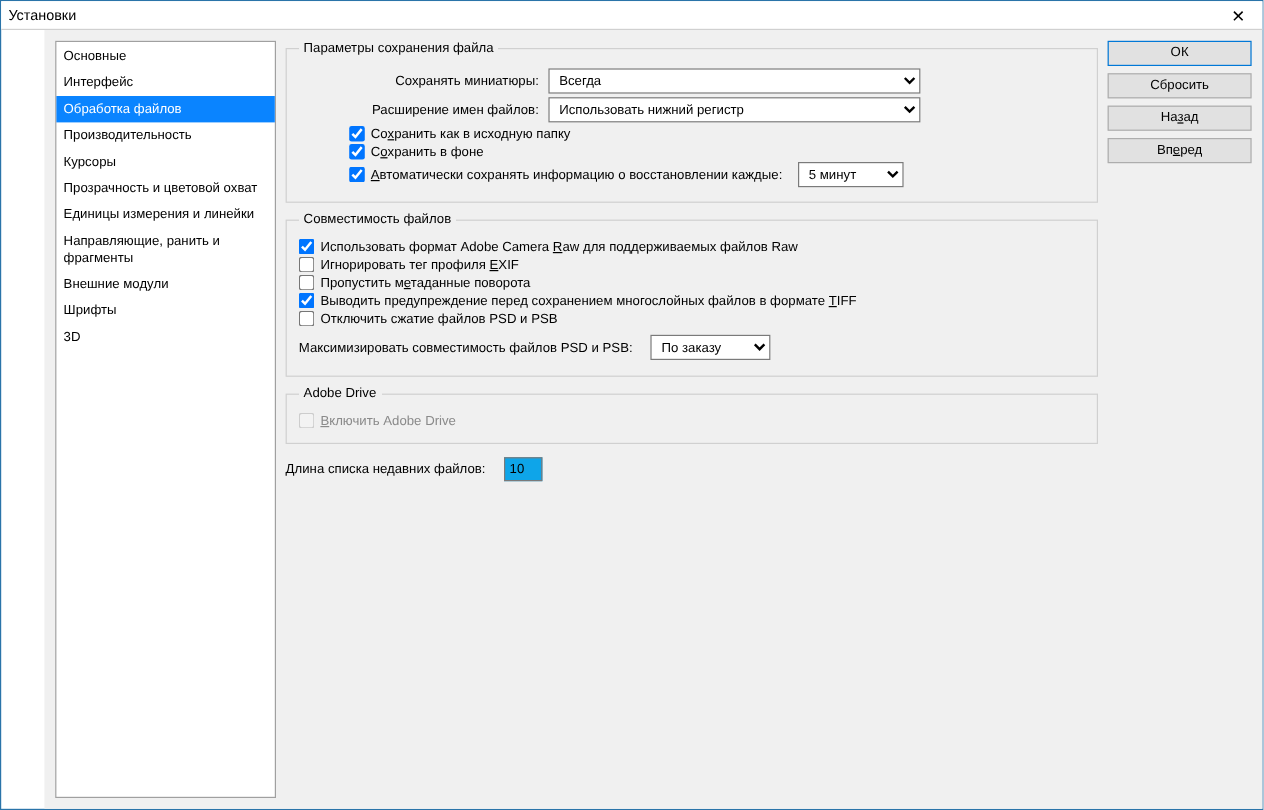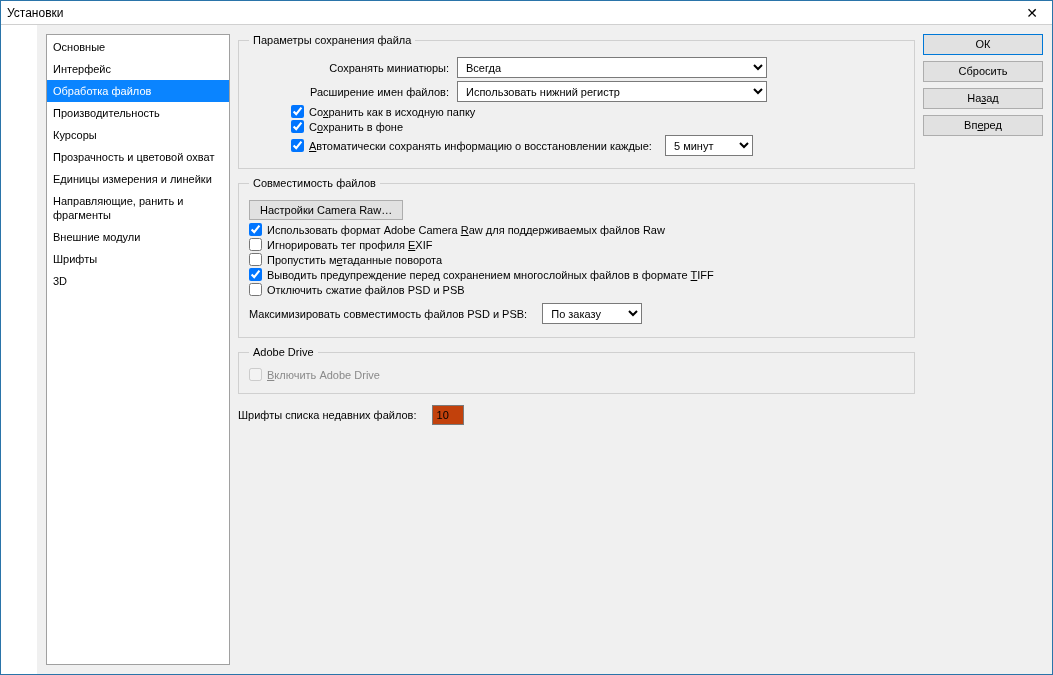--- a/index.html
+++ b/index.html
@@ -146,21 +146,21 @@
   .indent { margin-left: 0px; padding-left: 42px; }
   .u { text-decoration: underline; }
   .disabled { color: #8a8a8a; }
   .small-input {
     width: 32px;
     height: 20px;
     font-size: 11px;
     border: 1px solid #7a7a7a;
     text-align: left;
     padding: 0 4px;
-    background:#c2410c;
+    background:#0ea5e9;
   }
   .btn-inline {
     background: #e1e1e1;
     border: 1px solid #adadad;
     font-size: 11px;
     padding: 3px 10px;
     cursor: default;
   }
   .spacer2 { height:2px; }
 </style>
@@ -221,23 +221,20 @@
             &nbsp;
             <select class="small" style="width:88px">
               <option>5 минут</option>
             </select>
           </div>
         </fieldset>
 
         <fieldset class="group">
           <legend>Совместимость файлов</legend>
 
-          <div class="row">
-            <button class="btn-inline">Настройки Camera Raw…</button>
-          </div>
 
           <div class="chk">
             <input type="checkbox" checked="" style="">
             <span><span>Использовать формат Adobe Camera </span><span class="u">R</span><span>aw для поддерживаемых файлов Raw</span></span>
           </div>
           <div class="chk">
             <input type="checkbox" style="">
             <span><span>Игнорировать тег профиля </span><span class="u">E</span><span>XIF</span></span>
           </div>
           <div class="chk">
@@ -265,21 +262,21 @@
 
         <fieldset class="group">
           <legend>Adobe Drive</legend>
           <div class="chk disabled">
             <input type="checkbox" disabled="" style="">
             <span><span class="u">В</span><span>ключить Adobe Drive</span></span>
           </div>
         </fieldset>
 
         <div class="row">
-          <span>Шрифты списка недавних файлов:</span>
+          <span>Длина списка недавних файлов:</span>
           &nbsp;
           <input class="small-input" value="10" style="">
         </div>
 
       </div>
 
       <div class="actions">
         <div class="btn primary">ОК</div>
         <div class="btn">Сбросить</div>
         <div class="btn"><span>На</span><span class="u">з</span><span>ад</span></div>

